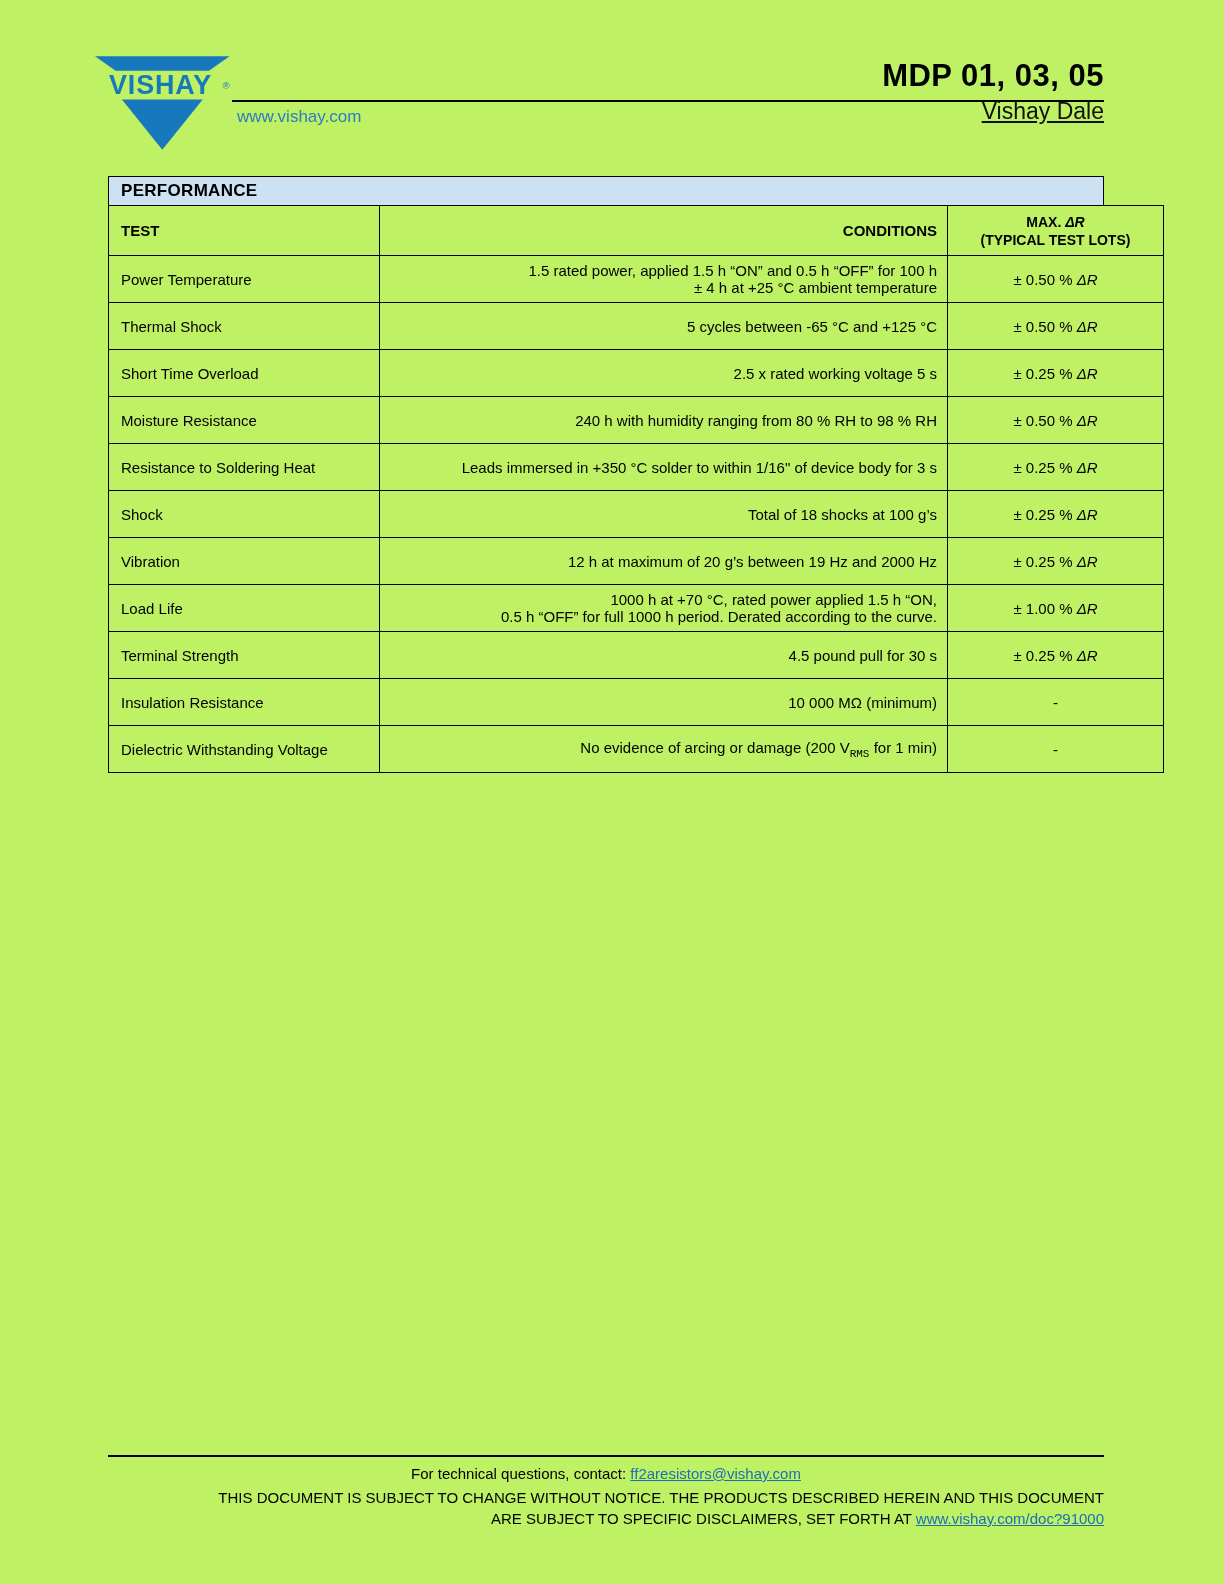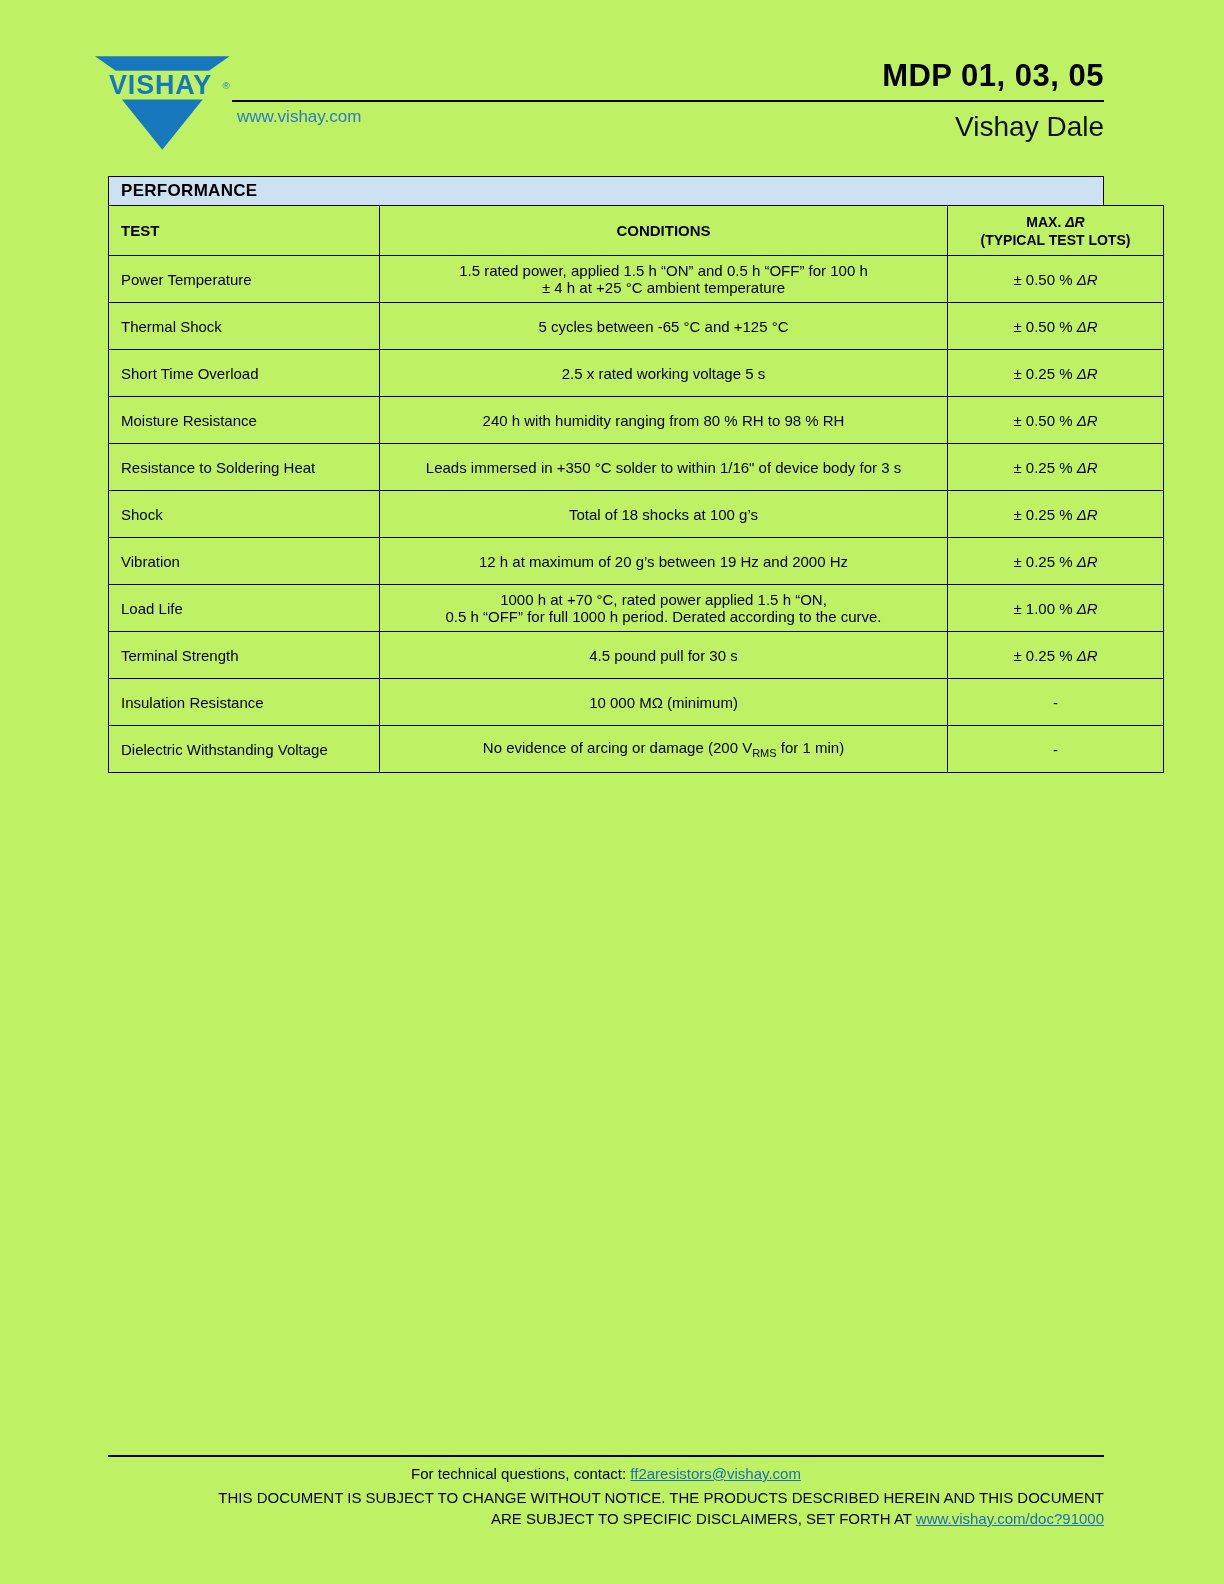--- a/index.html
+++ b/index.html
@@ -19,47 +19,47 @@
     font-size:31px;font-weight:bold;letter-spacing:0.5px;
   }
   .header-rule{
     position:absolute;left:232px;top:100px;width:872px;height:2px;background:#000;
   }
   .website-link{
     position:absolute;left:237px;top:107px;
     font-size:17px;color:#2d7cc0;text-decoration:none;
   }
   .brand-subtitle{
-    position:absolute;right:120px;top:111px;
-    font-size:28px;color:#111;
+    position:absolute;right:120px;top:98px;
+    font-size:23px;color:#111;text-decoration:underline;
   }
 
   
   .perf{position:absolute;left:108px;top:176px;width:996px;}
   .perf-band{
     background:#cce1f1;
     border:1.5px solid #000;border-bottom:none;
     font-weight:bold;font-size:17px;
     padding:4px 0 4px 12px;
     letter-spacing:0.3px;
   }
   table.perf-table{width:100%;border-collapse:collapse;table-layout:fixed;}
   .perf-table th,.perf-table td{
     border:1.5px solid #000;
     font-size:15px;
     vertical-align:middle;
   }
   .perf-table thead tr{height:50px;}
   .perf-table tbody tr{height:47px;}
   th.col-test,td.col-test{width:250px;text-align:left;padding:6px 8px 6px 12px;}
-  th.col-cond,td.col-cond{width:547px;text-align:center;padding:6px 10px;}
+  th.col-cond,td.col-cond{width:547px;text-align:right;padding:6px 10px;}
   th.col-max,td.col-max{width:199px;text-align:center;padding:6px 8px;}
   th.col-max{font-size:14px;line-height:18px;}
   td.col-max i, th.col-max i{font-style:italic;}
-  td.col-cond sub{font-size:11px;}
+  td.col-cond sub{font-size:11px;font-family:Liberation Mono, monospace;}
 
   
   .footer{position:absolute;left:108px;top:1455px;width:996px;font-size:15px;}
   .footer-rule{height:2px;background:#000;margin-bottom:7px;}
   .footer-row{display:flex;justify-content:space-between;position:relative;align-items:baseline;}
   .page-num{position:absolute;left:0;right:0;text-align:center;font-weight:bold;}
   .contact-line{text-align:center;margin-top:8px;}
   .disclaimer{text-align:right;margin-top:5px;line-height:21px;}
   a.blue-link{color:#1b6fb8;text-decoration:underline;}
 </style>

